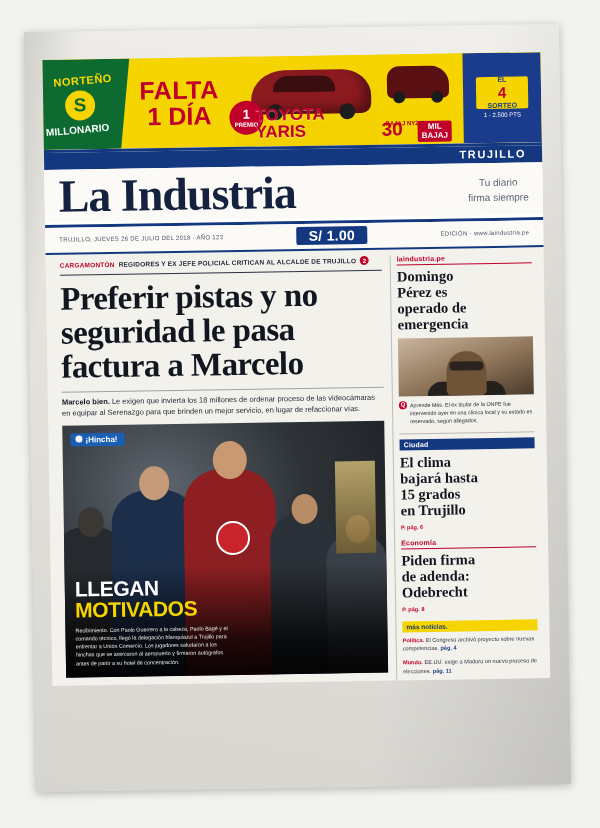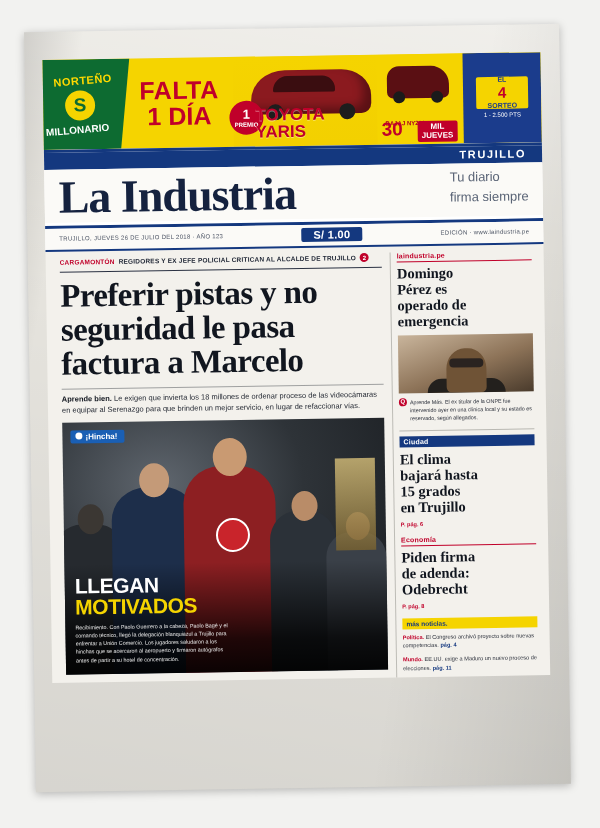--- a/index.html
+++ b/index.html
@@ -277,44 +277,44 @@
   .logo {
     font-family: "Liberation Serif", serif;
     font-weight: bold;
     font-size: 46px;
     line-height: 1;
     color: #15223f;
     letter-spacing: -1px;
   }
   .logo-tag {
     margin-left: auto;
-    font-size: 13px;
+    font-size: 10px;
     color: #5a6476;
-    text-align: left;
+    text-align: center;
     line-height: 1.5;
     padding-bottom: 8px;
   }
   .mast-rule {
     height: 3px;
     background: #14387f;
     margin: 3px 0 0 0;
   }
   .mast-sub {
     display: flex;
     align-items: center;
     background: #fbfaf7;
     font-size: 6px;
     color: #4c5464;
     padding: 3px 14px 4px 14px;
     letter-spacing: .3px;
   }
   .mast-sub .price {
     background: #14387f;
     color: #fff;
-    font-size: 11px;
+    font-size: 14px;
     font-weight: bold;
     padding: 1px 12px;
     margin: 0 auto;
     border-radius: 2px;
   }
   .mast-sub .right { font-size: 6px; }
   .mast-rule2 { height: 2px; background: #14387f; }
 
   
   #body-area {
@@ -585,21 +585,21 @@
             <div>YARIS</div>
           </div>
         </div>
 
         <div class="ad-moto">
           <div class="moto-shape"></div>
           <div class="moto-cap">BAJAJ NY200</div>
           <div class="ad-40">30</div>
           <div class="ad-soles-badge">
             <div>MIL</div>
-            <div>JUEVES</div>
+            <div>BAJAJ</div>
           </div>
         </div>
 
         <div class="ad-blue">
           <div class="ticket">
             <span>EL</span>
             <span class="bignum">4</span>
             <span>SORTEO</span>
           </div>
           <div class="small">1 - 2.500 PTS</div>
@@ -635,21 +635,21 @@
           </div>
           <div class="hr-thin"></div>
 
           <h1 class="headline">
             <div>Preferir pistas y no</div>
             <div>seguridad le pasa</div>
             <div>factura a Marcelo</div>
           </h1>
 
           <div class="deck">
-            <b>Aprende bien.</b>
+            <b>Marcelo bien.</b>
             <span>Le exigen que invierta los 18 millones de ordenar proceso de las videocámaras en equipar al Serenazgo para que brinden un mejor servicio, en lugar de refaccionar vías.</span>
           </div>
 
           <div class="photo">
             <div class="crowd">
 
               <div class="person" style="left:-10px;width:70px;height:150px;background:#262a2f;"></div>
               <div class="head" style="left:14px;bottom:140px;width:26px;height:30px;background:#3b3733;"></div>
 
               <div class="person" style="left:48px;width:86px;height:186px;background:#1d2e4a;"></div>

